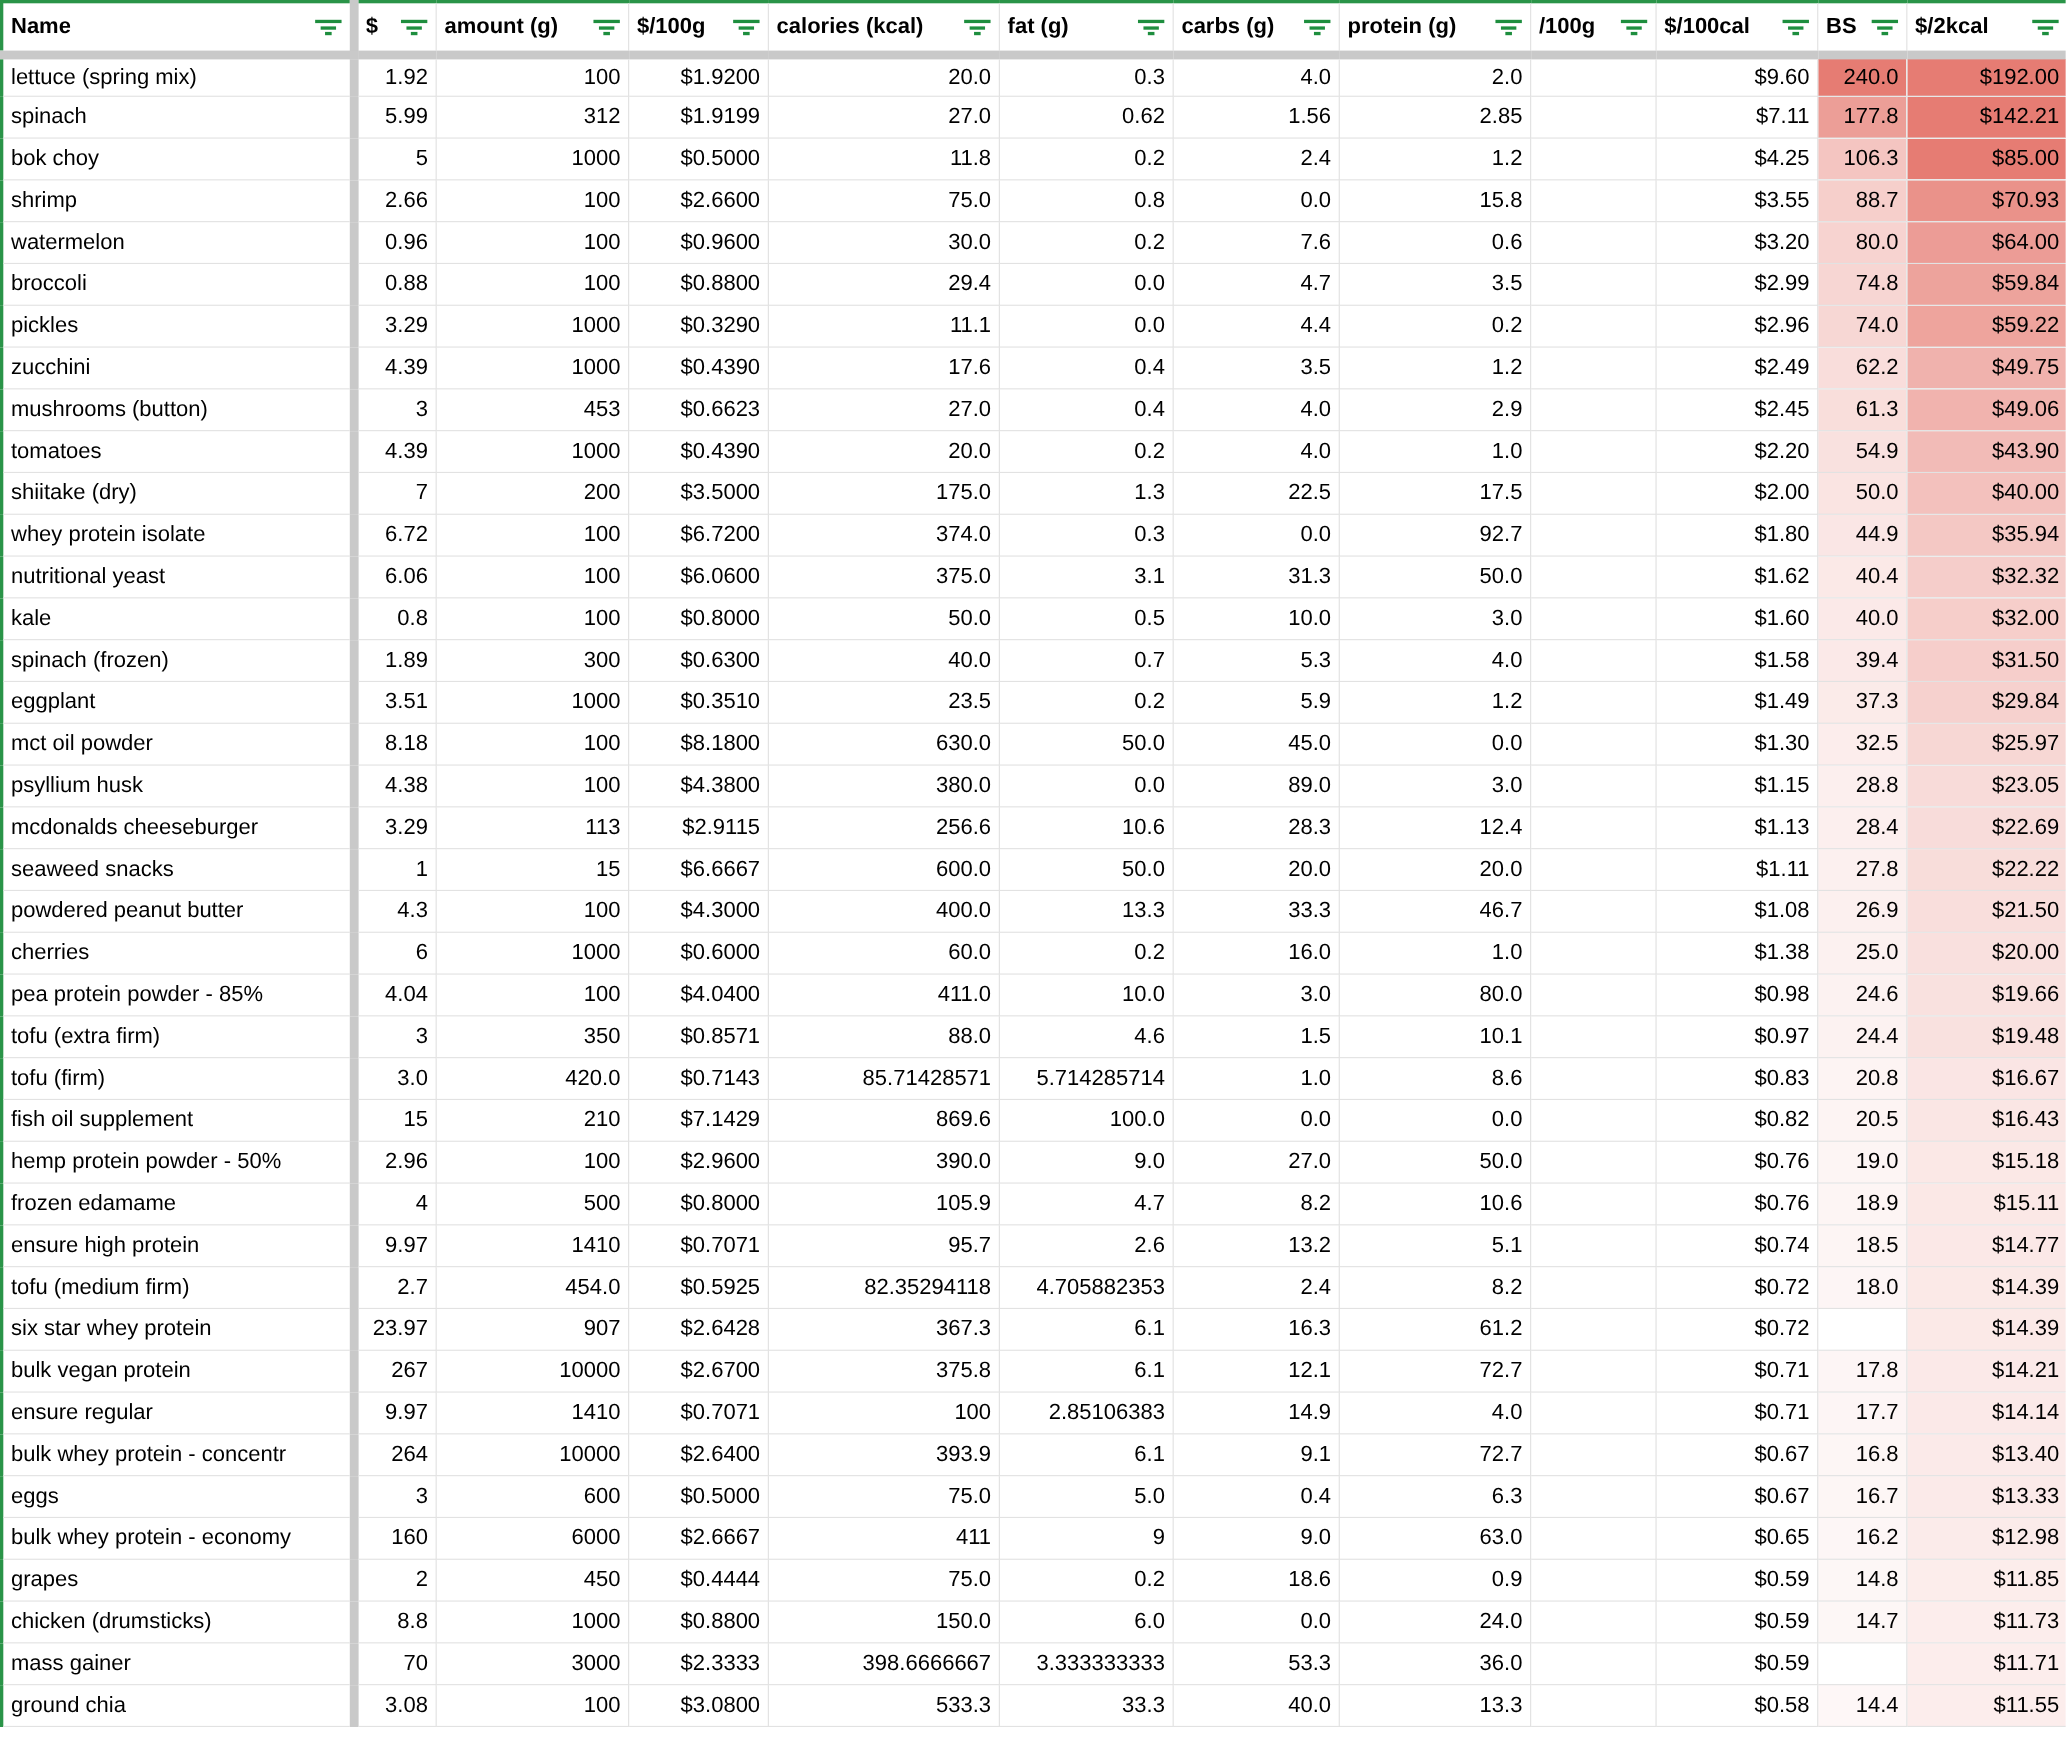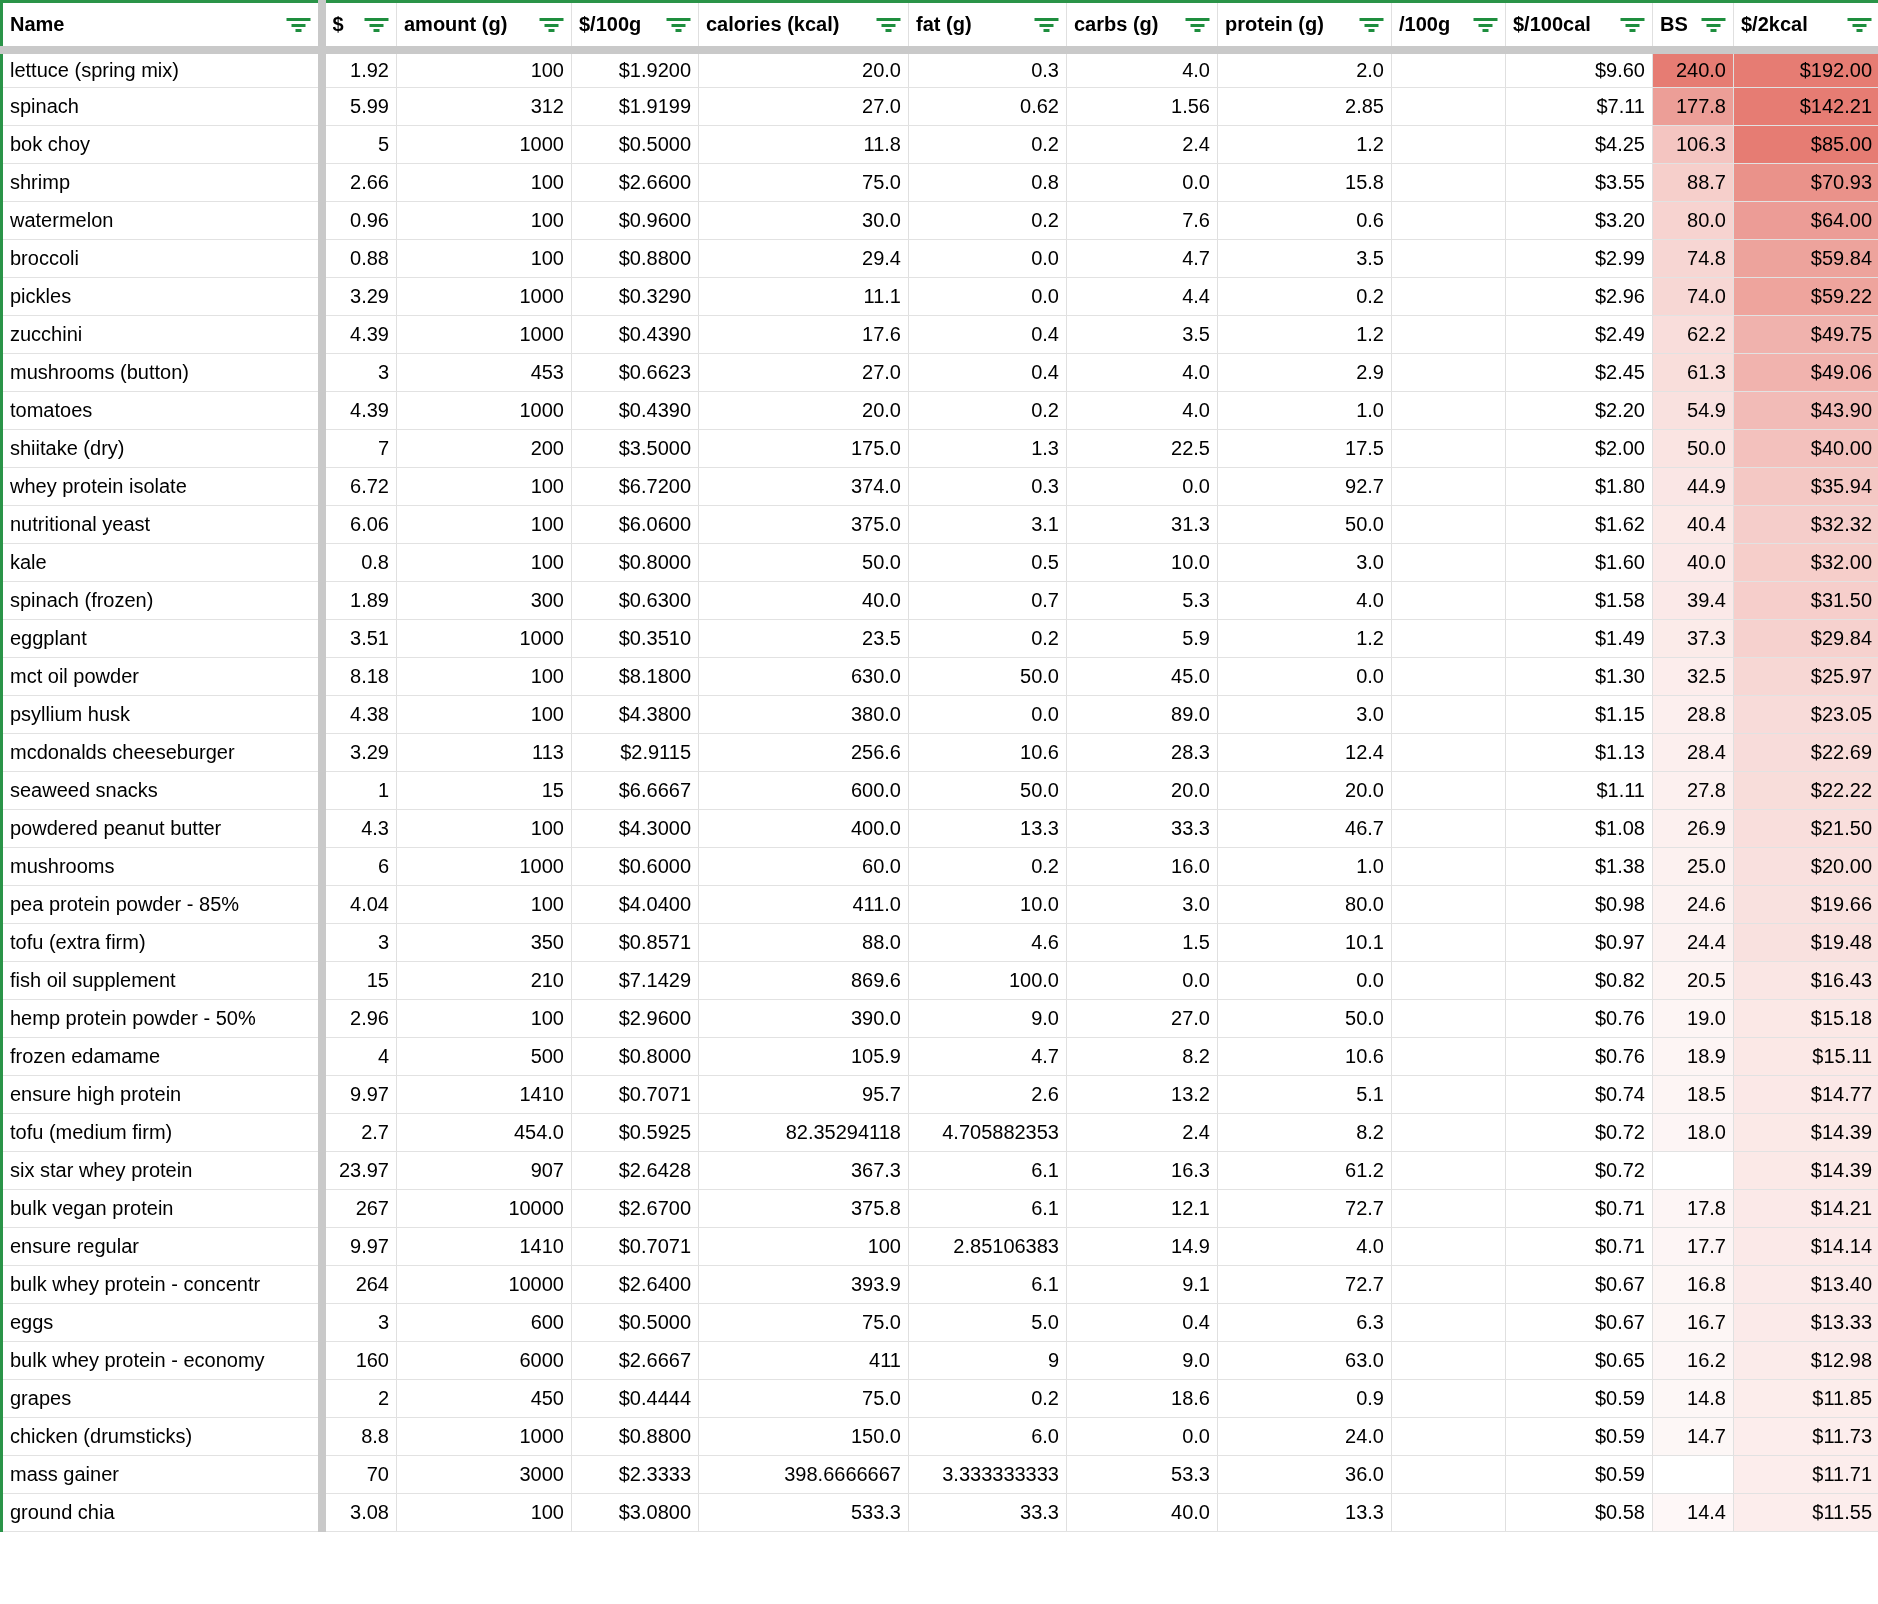--- a/index.html
+++ b/index.html
@@ -493,21 +493,21 @@
           <td class="num cell-calories">400.0</td>
           <td class="num cell-fat">13.3</td>
           <td class="num cell-carbs">33.3</td>
           <td class="num cell-protein">46.7</td>
           <td class="num cell-slash100g"></td>
           <td class="num cell-per100cal">$1.08</td>
           <td class="num cell-bs" style="background: rgb(252, 240, 239);">26.9</td>
           <td class="num cell-per2kcal" style="background: rgb(249, 222, 220);">$21.50</td>
         </tr>
         <tr>
-          <td class="cell-name cell-name">mushrooms</td>
+          <td class="cell-name cell-name">cherries</td>
           <td class="num cell-price">6</td>
           <td class="num cell-amount">1000</td>
           <td class="num cell-per100g">$0.6000</td>
           <td class="num cell-calories">60.0</td>
           <td class="num cell-fat">0.2</td>
           <td class="num cell-carbs">16.0</td>
           <td class="num cell-protein">1.0</td>
           <td class="num cell-slash100g"></td>
           <td class="num cell-per100cal">$1.38</td>
           <td class="num cell-bs" style="background: rgb(252, 241, 240);">25.0</td>
@@ -535,20 +535,34 @@
           <td class="num cell-calories">88.0</td>
           <td class="num cell-fat">4.6</td>
           <td class="num cell-carbs">1.5</td>
           <td class="num cell-protein">10.1</td>
           <td class="num cell-slash100g"></td>
           <td class="num cell-per100cal">$0.97</td>
           <td class="num cell-bs" style="background: rgb(252, 242, 241);">24.4</td>
           <td class="num cell-per2kcal" style="background: rgb(249, 225, 223);">$19.48</td>
         </tr>
         <tr>
+          <td class="cell-name cell-name">tofu (firm)</td>
+          <td class="num cell-price">3.0</td>
+          <td class="num cell-amount">420.0</td>
+          <td class="num cell-per100g">$0.7143</td>
+          <td class="num cell-calories">85.71428571</td>
+          <td class="num cell-fat">5.714285714</td>
+          <td class="num cell-carbs">1.0</td>
+          <td class="num cell-protein">8.6</td>
+          <td class="num cell-slash100g"></td>
+          <td class="num cell-per100cal">$0.83</td>
+          <td class="num cell-bs" style="background: rgb(253, 244, 243);">20.8</td>
+          <td class="num cell-per2kcal" style="background: rgb(250, 229, 228);">$16.67</td>
+        </tr>
+        <tr>
           <td class="cell-name cell-name">fish oil supplement</td>
           <td class="num cell-price">15</td>
           <td class="num cell-amount">210</td>
           <td class="num cell-per100g">$7.1429</td>
           <td class="num cell-calories">869.6</td>
           <td class="num cell-fat">100.0</td>
           <td class="num cell-carbs">0.0</td>
           <td class="num cell-protein">0.0</td>
           <td class="num cell-slash100g"></td>
           <td class="num cell-per100cal">$0.82</td>

